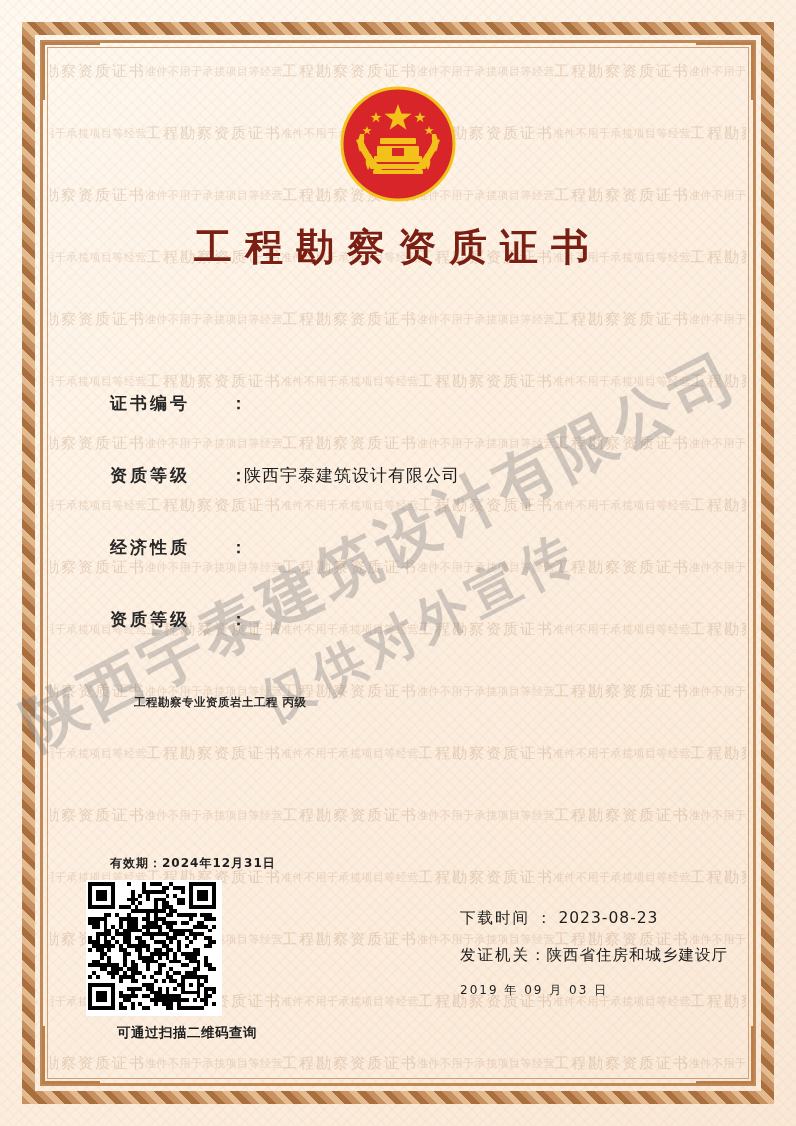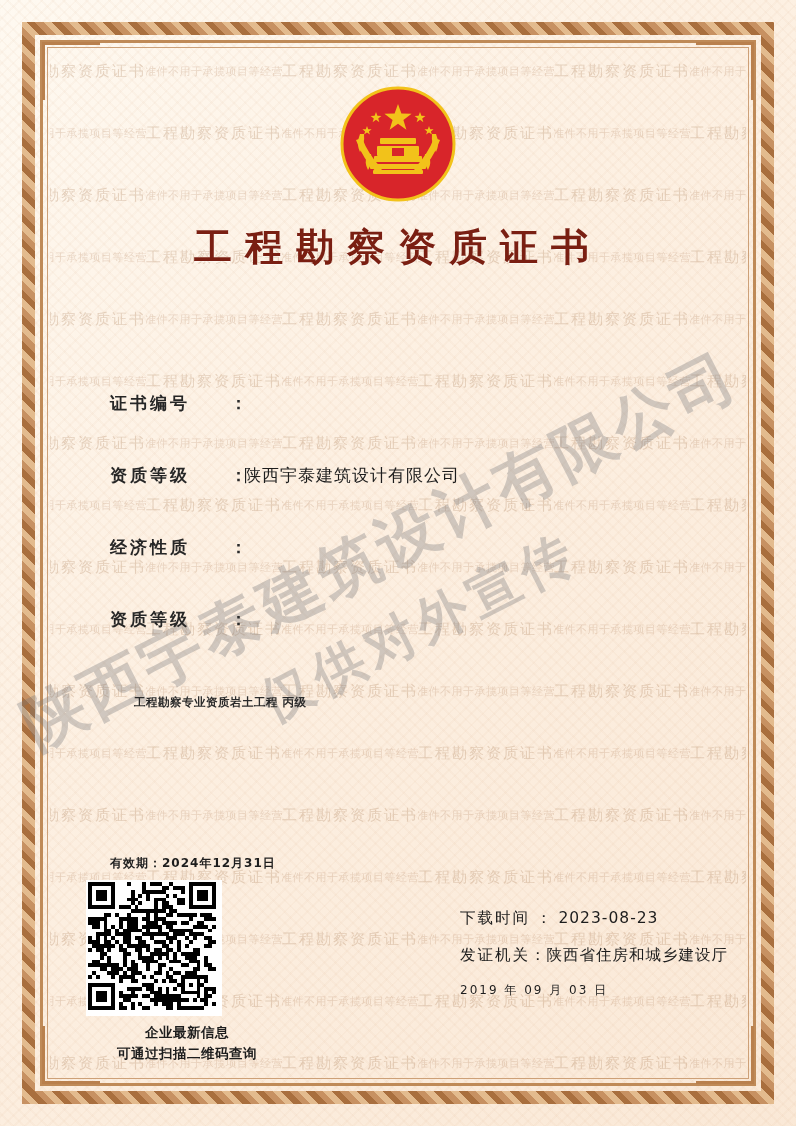--- a/index.html
+++ b/index.html
@@ -983,21 +983,20 @@
           <rect x="25" y="32" width="1" height="1"></rect>
           <rect x="26" y="32" width="1" height="1"></rect>
           <rect x="27" y="32" width="1" height="1"></rect>
           <rect x="28" y="32" width="1" height="1"></rect>
           <rect x="29" y="32" width="1" height="1"></rect>
         </g>
     </svg>
   </div>
 
   <div class="qr-note">
-    <div>企业最新信息</div>
     <div>可通过扫描二维码查询</div>
   </div>
 
   <div class="issue-block">
     <div class="issue-line">
       <span class="lbl">下载时间</span>
       <span>：</span>
       <span>2023-08-23</span>
     </div>
     <div class="issue-line">

